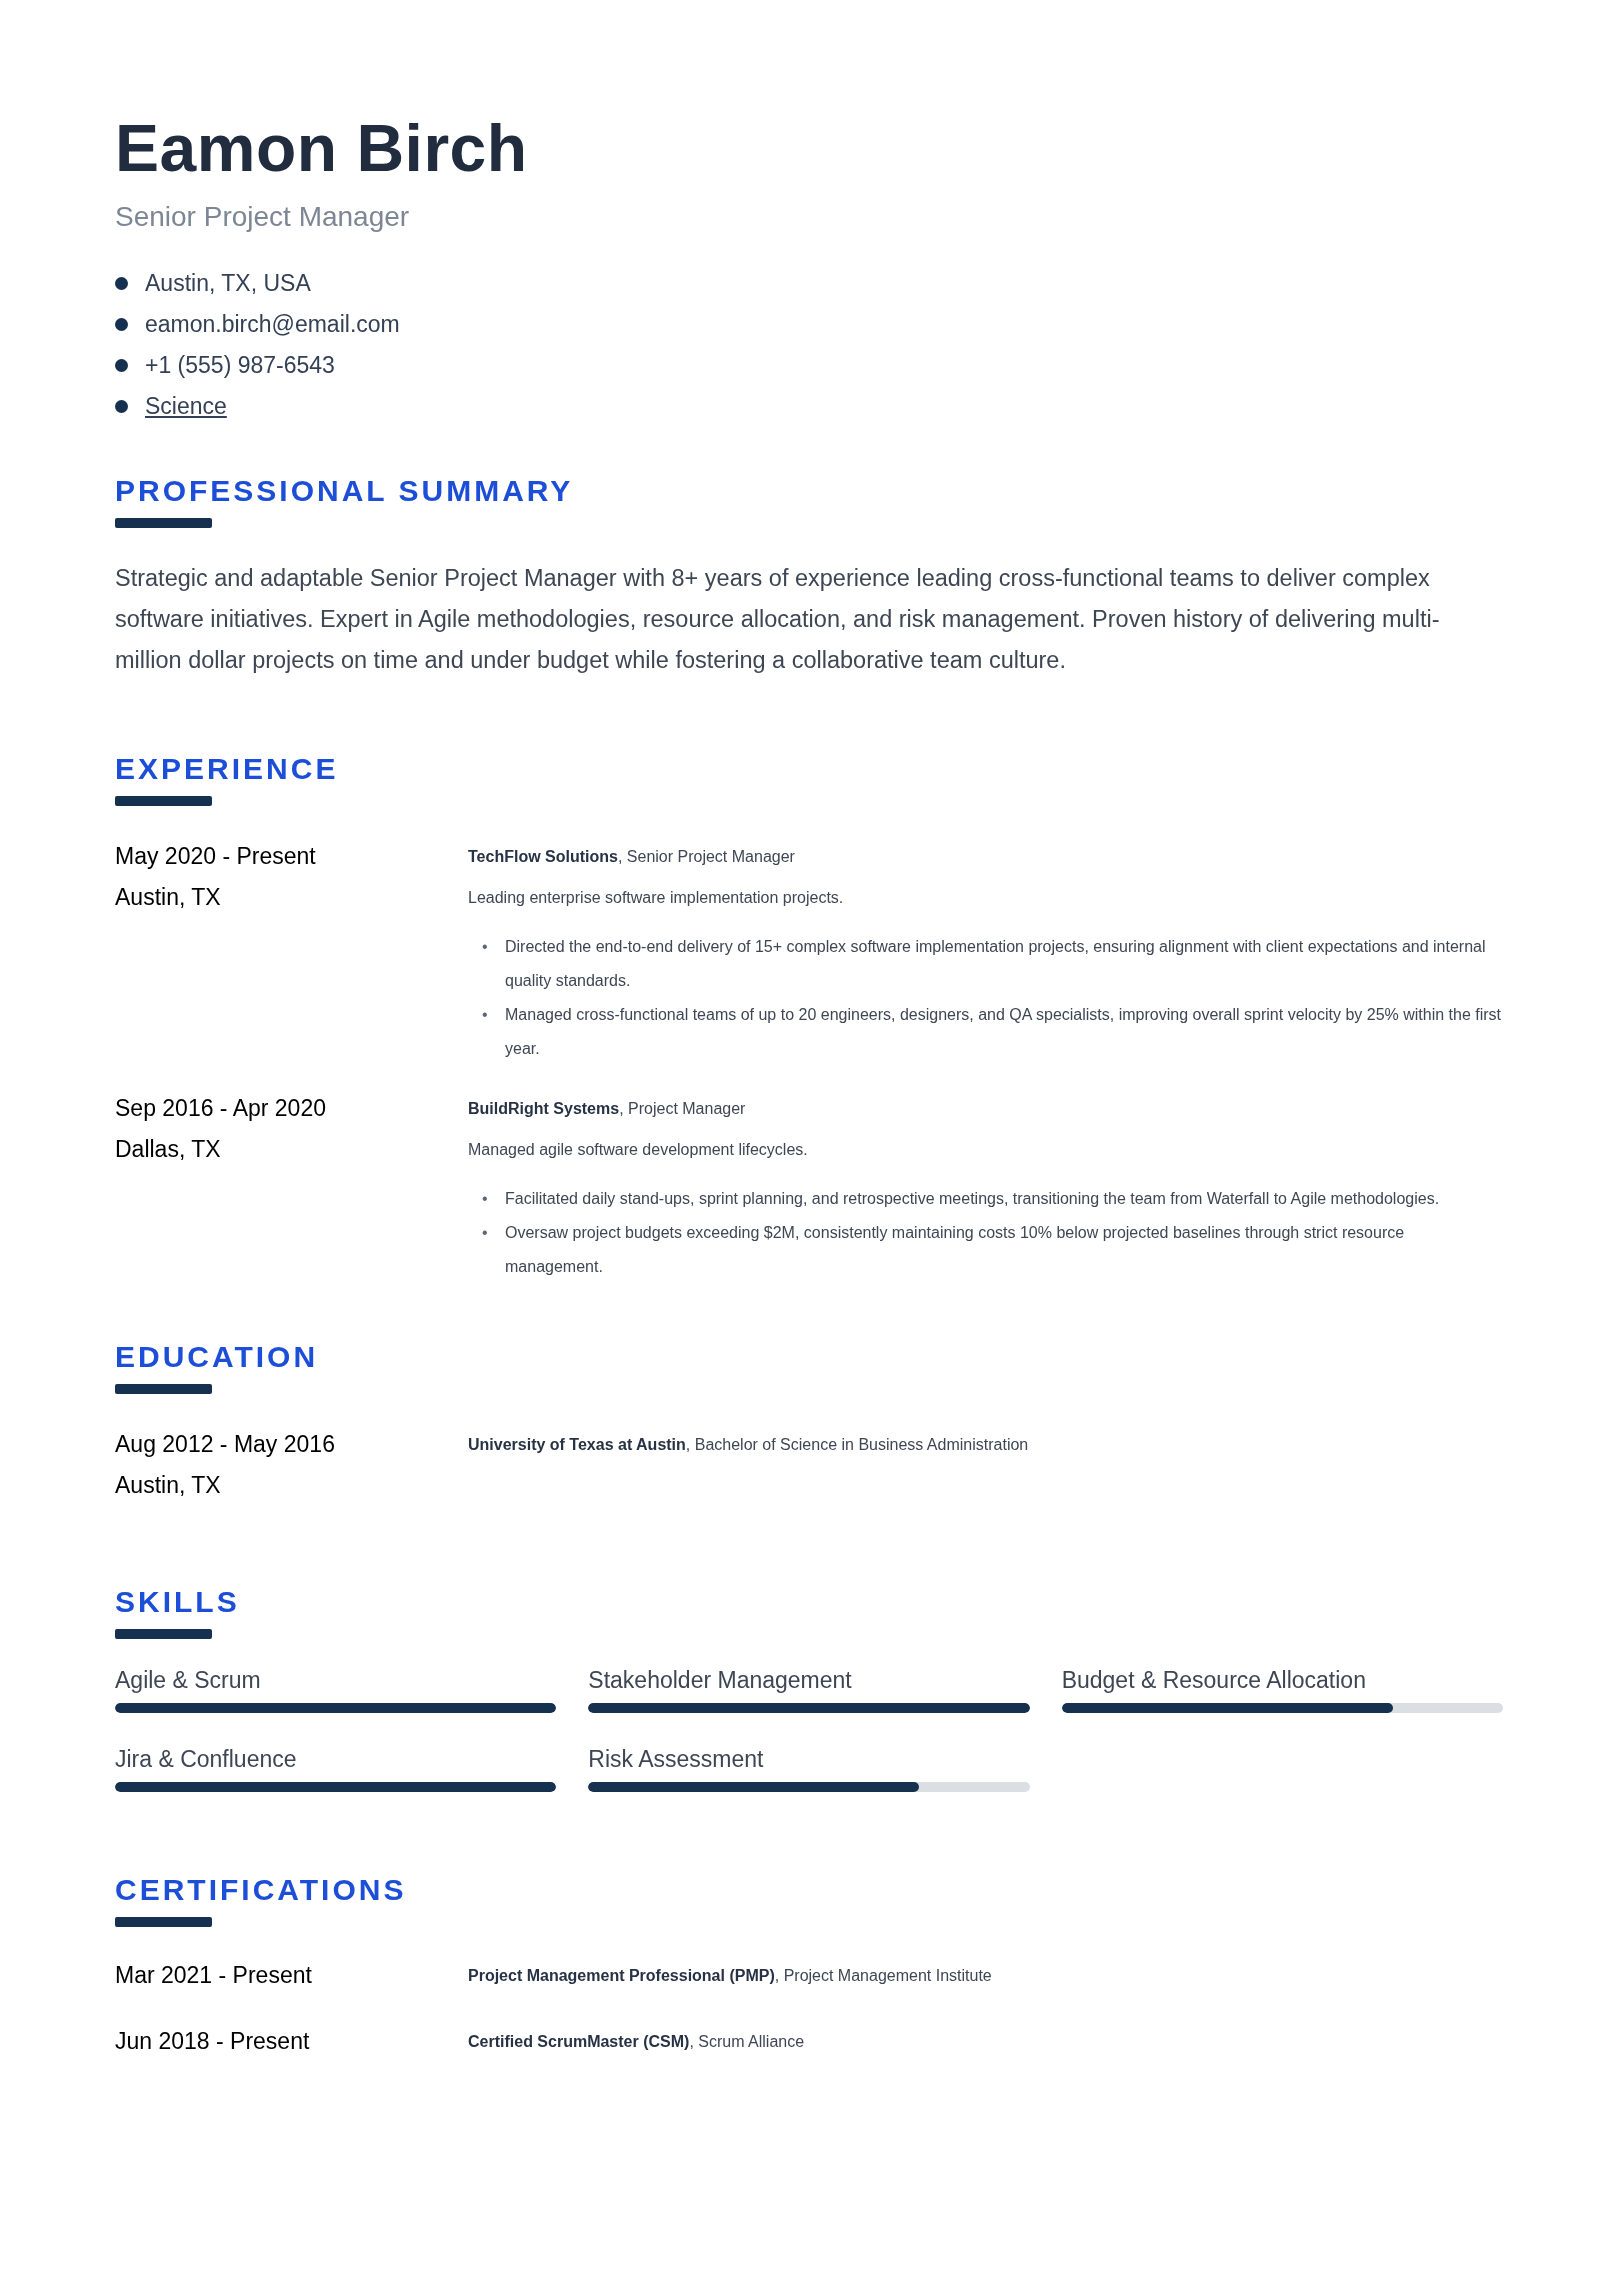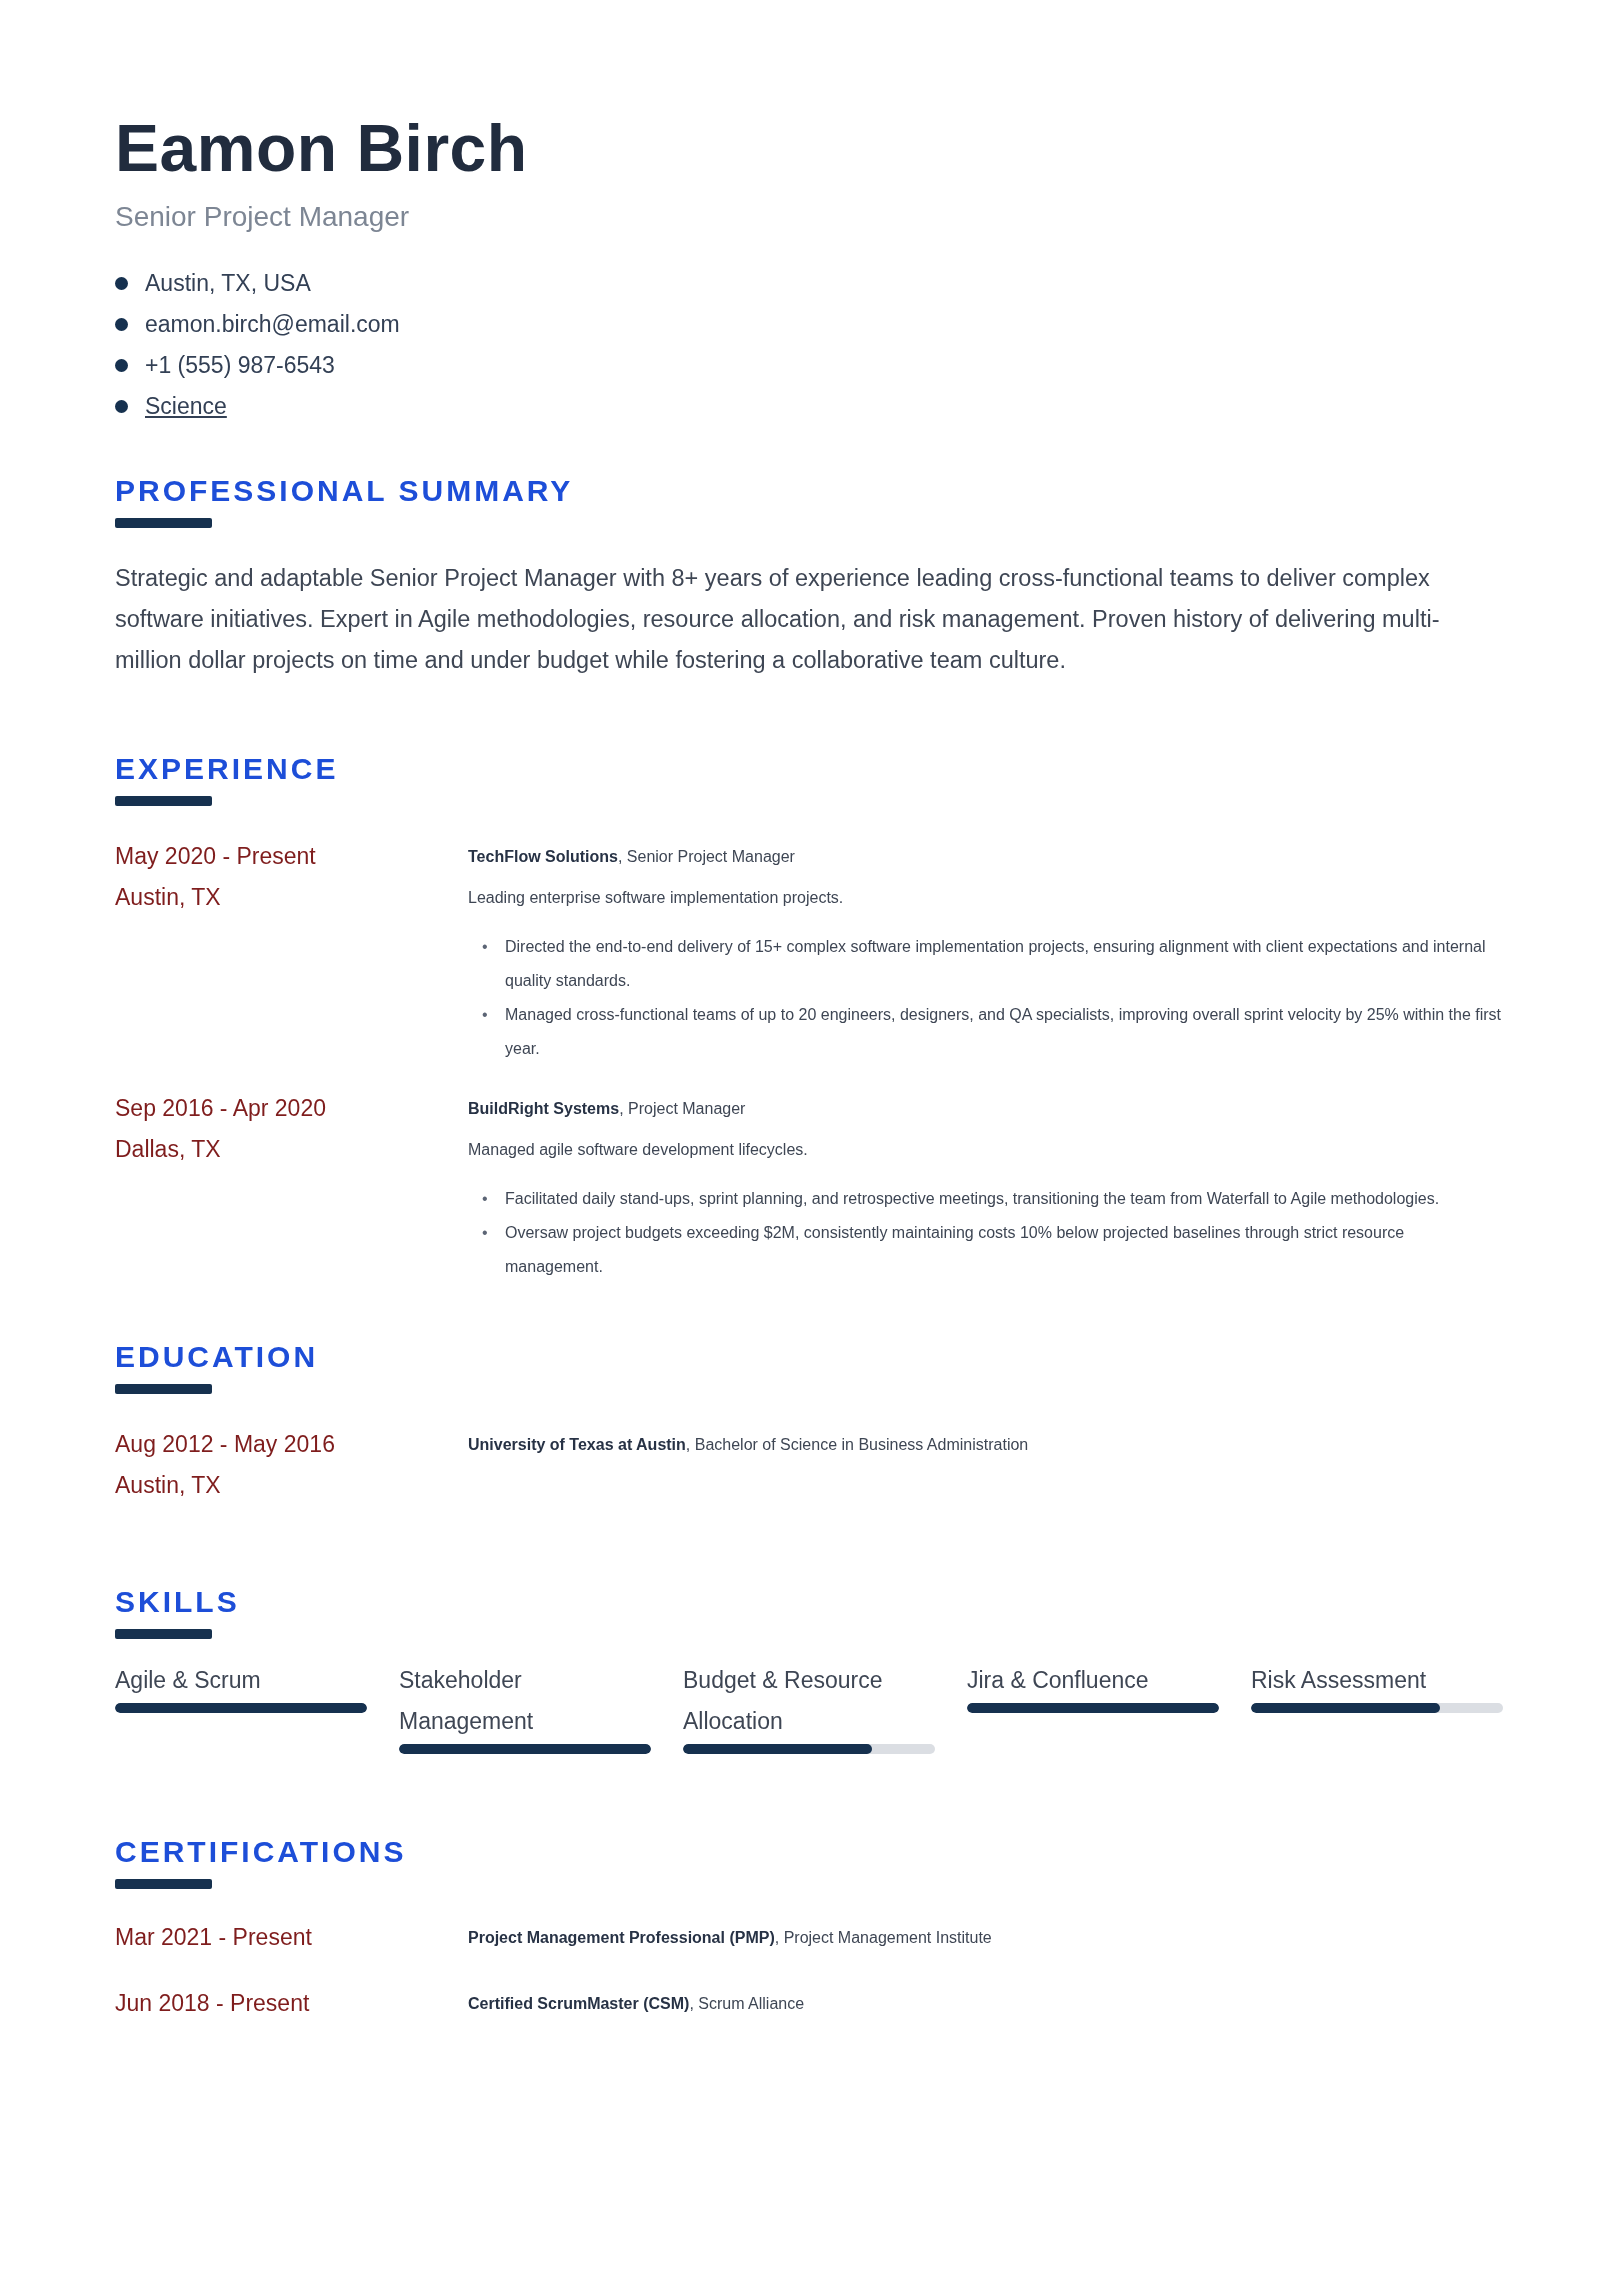--- a/index.html
+++ b/index.html
@@ -77,21 +77,21 @@
   
   .entry {
     display: grid;
     grid-template-columns: 353px 1fr;
     margin-top: 30px;
   }
   .entry + .entry { margin-top: 22px; }
   .entry-left {
     font-size: 23px;
     line-height: 41px;
-    color: #7f1d1d;
+    color: #000000;
   }
   .entry-right {
     font-size: 16px;
     line-height: 41px;
     color: #3e4654;
   }
   .company { font-weight: 700; color: #273245; }
   .bullets {
     list-style: none;
     margin: 12px 0 0 0;
@@ -105,21 +105,21 @@
   .bullets li::before {
     content: "\2022";
     position: absolute;
     left: 14px;
     color: #5c6575;
   }
 
   
   .skills-grid {
     display: grid;
-    grid-template-columns: repeat(5, 1fr);
+    grid-template-columns: repeat(3, 1fr);
     column-gap: 32px;
     row-gap: 26px;
     margin-top: 21px;
   }
   .skill-label { font-size: 23px; line-height: 41px; color: #3e4654; }
   .skill-track {
     margin-top: 2px;
     height: 10px;
     background: #dbdee3;
     border-radius: 5px;

